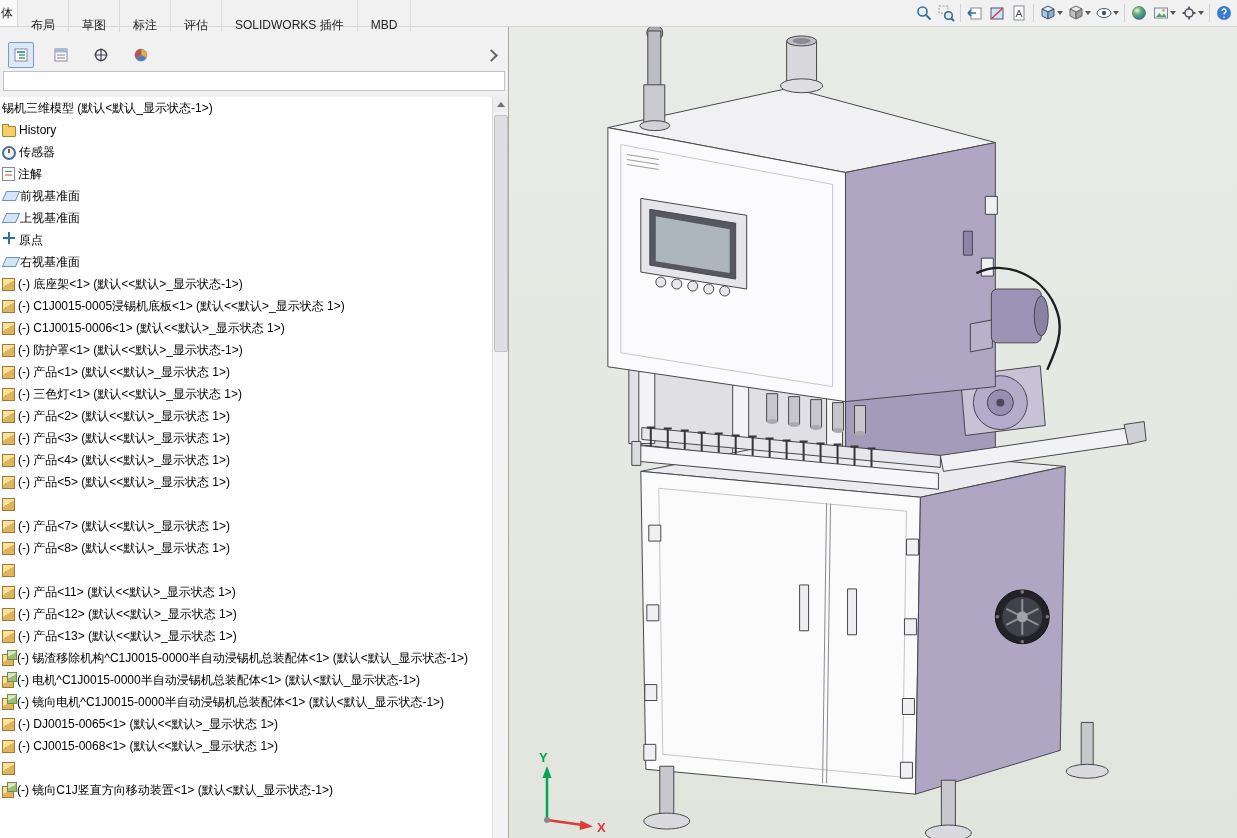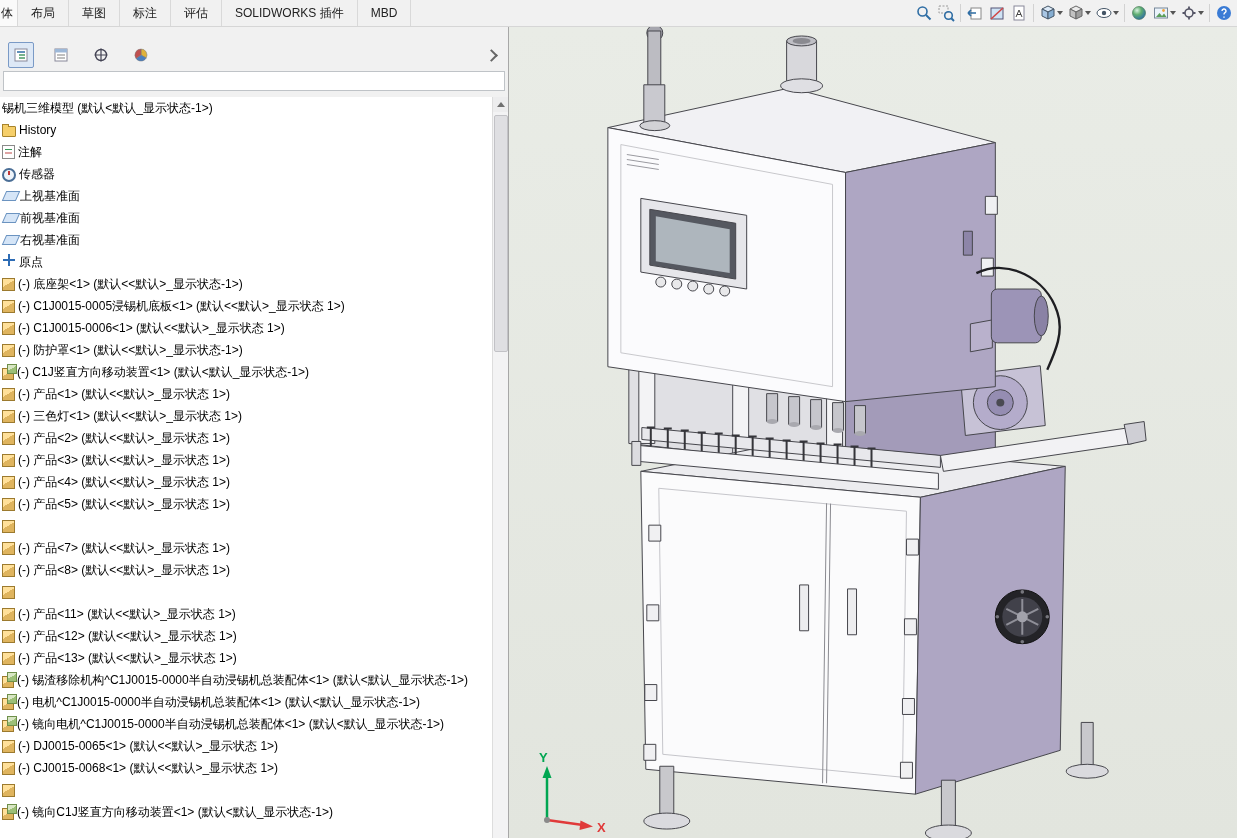--- a/index.html
+++ b/index.html
@@ -1,21 +1,21 @@
 <!DOCTYPE html>
 <html><head>
 <meta charset="utf-8">
 <style>
   html,body{margin:0;padding:0;background:#888;}
   .app{width:1237px;height:838px;position:relative;overflow:hidden;background:#f1f1f1;
        font-family:"Liberation Sans","DejaVu Sans",sans-serif;-webkit-font-smoothing:antialiased;}
 
   
   .menu-bar{height:26px;background:#f1f1f1;border-bottom:1px solid #d6d6d6;display:flex;align-items:stretch;position:relative;}
-  .tab{padding:4px 13px;font-size:12px;color:#222;border-right:1px solid #d9d9d9;line-height:18px;white-space:nowrap;cursor:default;}
+  .tab{padding:16px 13px;font-size:12px;color:#222;border-right:1px solid #d9d9d9;line-height:18px;white-space:nowrap;cursor:default;}
   .tab-partial{width:13px;padding:4px 3px 4px 1px;overflow:hidden;background:#fafafa;}
   .cmd-tabs{display:flex;}
   .top-toolbar{margin-left:auto;display:flex;align-items:center;padding-right:2px;overflow:hidden;}
   .tbtn{width:22px;height:22px;display:flex;align-items:center;justify-content:center;flex:none;cursor:default;}
   .caret{width:0;height:0;border-left:3.5px solid transparent;border-right:3.5px solid transparent;border-top:4px solid #555;margin:0 2px 0 -2px;align-self:center;}
   .vsep{width:1px;height:18px;background:#d2d2d2;margin:0 3px;flex:none;}
 
   
   .content{display:flex;height:811px;}
 
@@ -216,62 +216,58 @@
         <div class="tree">
             <div class="trow">
 
     <span class="tlabel">锡机三维模型 (默认&lt;默认_显示状态-1&gt;)</span>
   </div>
             <div class="trow">
     <span class="ticon ticon-folder"></span>
     <span class="tlabel">History</span>
   </div>
             <div class="trow">
+    <span class="ticon ticon-sensor"></span>
+    <span class="tlabel">传感器</span>
+  </div>
+            <div class="trow">
     <span class="ticon ticon-note"></span>
     <span class="tlabel">注解</span>
   </div>
             <div class="trow">
-    <span class="ticon ticon-sensor"></span>
-    <span class="tlabel">传感器</span>
+    <span class="ticon ticon-plane"></span>
+    <span class="tlabel">前视基准面</span>
   </div>
             <div class="trow">
     <span class="ticon ticon-plane"></span>
     <span class="tlabel">上视基准面</span>
   </div>
             <div class="trow">
-    <span class="ticon ticon-plane"></span>
-    <span class="tlabel">前视基准面</span>
+    <span class="ticon ticon-origin"></span>
+    <span class="tlabel">原点</span>
   </div>
             <div class="trow">
     <span class="ticon ticon-plane"></span>
     <span class="tlabel">右视基准面</span>
   </div>
             <div class="trow">
-    <span class="ticon ticon-origin"></span>
-    <span class="tlabel">原点</span>
-  </div>
-            <div class="trow">
     <span class="ticon ticon-part"></span>
     <span class="tlabel">(-) 底座架&lt;1&gt; (默认&lt;&lt;默认&gt;_显示状态-1&gt;)</span>
   </div>
             <div class="trow">
     <span class="ticon ticon-part"></span>
     <span class="tlabel">(-) C1J0015-0005浸锡机底板&lt;1&gt; (默认&lt;&lt;默认&gt;_显示状态 1&gt;)</span>
   </div>
             <div class="trow">
     <span class="ticon ticon-part"></span>
     <span class="tlabel">(-) C1J0015-0006&lt;1&gt; (默认&lt;&lt;默认&gt;_显示状态 1&gt;)</span>
   </div>
             <div class="trow">
     <span class="ticon ticon-part"></span>
     <span class="tlabel">(-) 防护罩&lt;1&gt; (默认&lt;&lt;默认&gt;_显示状态-1&gt;)</span>
-  </div>
-            <div class="trow">
-    <span class="ticon ticon-assembly"></span>
-    <span class="tlabel">(-) C1J竖直方向移动装置&lt;1&gt; (默认&lt;默认_显示状态-1&gt;)</span>
   </div>
             <div class="trow">
     <span class="ticon ticon-part"></span>
     <span class="tlabel">(-) 产品&lt;1&gt; (默认&lt;&lt;默认&gt;_显示状态 1&gt;)</span>
   </div>
             <div class="trow">
     <span class="ticon ticon-part"></span>
     <span class="tlabel">(-) 三色灯&lt;1&gt; (默认&lt;&lt;默认&gt;_显示状态 1&gt;)</span>
   </div>
             <div class="trow">

